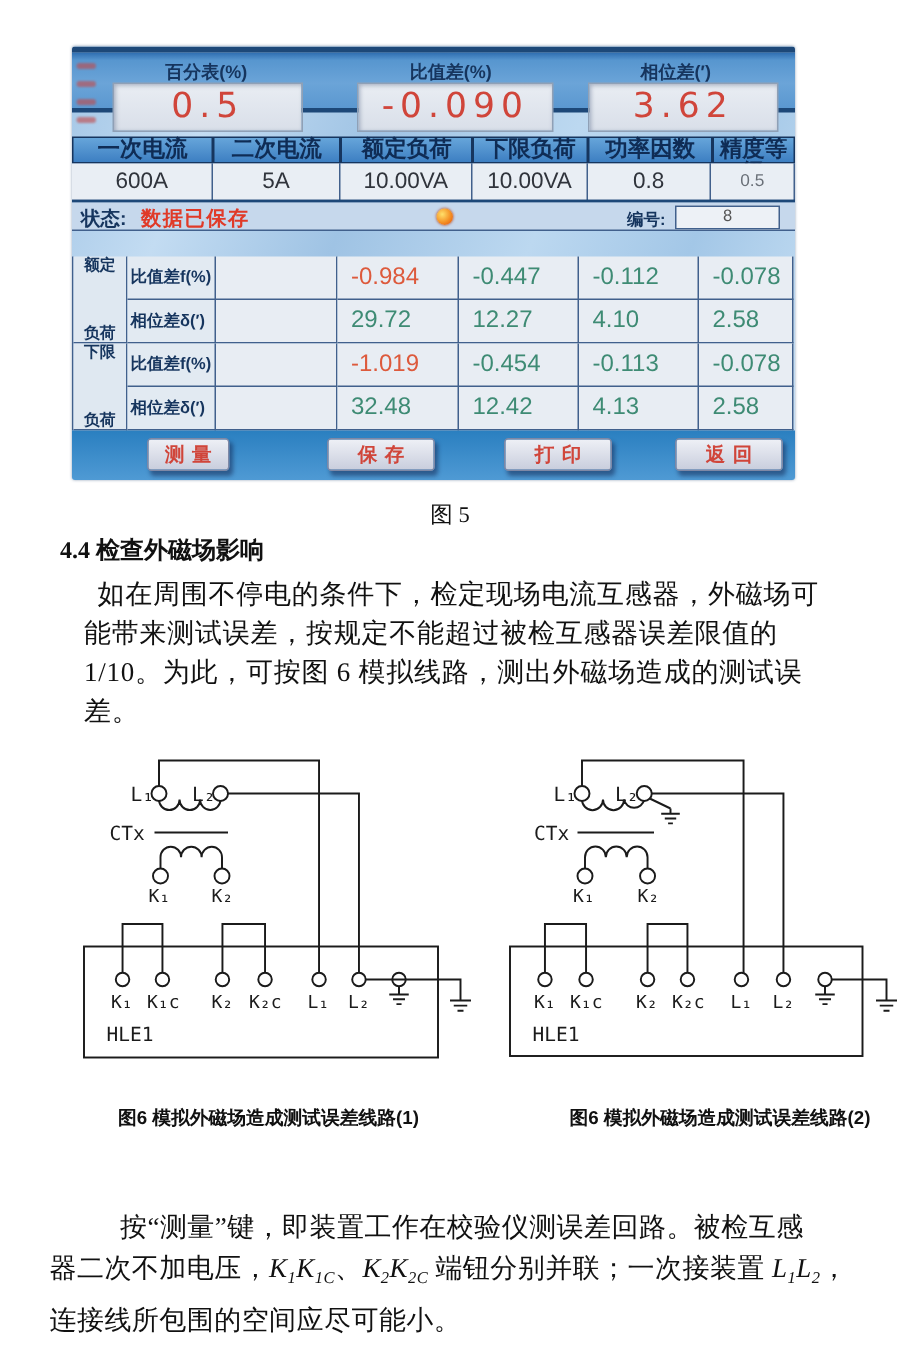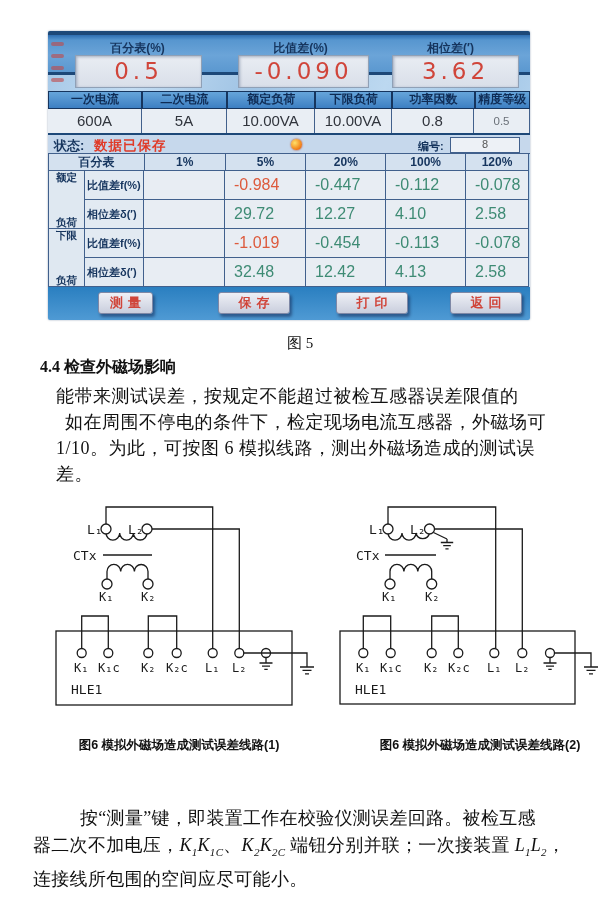--- a/index.html
+++ b/index.html
@@ -16,21 +16,21 @@
          border-top:4px solid #1d4878;border-bottom:3px solid #1d4878;}
   .readout-label{position:absolute;top:5px;font-size:12px;font-weight:bold;color:#16355e;width:125px;text-align:center;}
   .readout-box{position:absolute;top:20px;height:31px;background:linear-gradient(180deg,#e9edf3,#d9dfe9);
          border:1px solid #8fa0b6;box-shadow:inset 1px 1px 3px rgba(40,60,100,.35);
          color:#d0453a;font-size:23px;letter-spacing:4px;text-align:center;line-height:31px;
          font-family:"DejaVu Sans","Liberation Sans",sans-serif;}
   .edge-mark{position:absolute;width:13px;height:4px;background:#c24848;opacity:.6;border-radius:2px;filter:blur(.7px);}
 
   .param-header{position:absolute;left:0;top:60px;width:482px;height:18px;display:flex;background:#16355e;}
   .param-header>div{box-sizing:border-box;margin:1px;background:linear-gradient(180deg,#66a5da,#3d7fc2);
-         color:#0f2c55;font-weight:bold;font-size:12px;line-height:15px;text-align:center;}
+         color:#0f2c55;font-weight:bold;font-size:15px;line-height:15px;text-align:center;}
   .param-values{position:absolute;left:0;top:78px;width:482px;height:26px;display:flex;background:#41608c;
          border-bottom:2px solid #1d4878;box-sizing:border-box;}
   .param-values>div{box-sizing:border-box;margin:0 1px 0 0;background:#e9eef4;color:#30343c;
          font-size:15px;line-height:24px;text-align:center;}
   .param-values>div.small{font-size:11.5px;color:#6a7078;}
 
   .status-row{position:absolute;left:0;top:104px;width:565px;height:19px;background:#c6d8ec;
          border-bottom:1px solid #41608c;box-sizing:border-box;}
   .status-label{position:absolute;left:6px;top:2px;font-size:13px;font-weight:bold;color:#16355e;}
   .status-msg{position:absolute;left:46px;top:2px;font-size:13.5px;font-weight:bold;color:#e03a28;letter-spacing:1px;}
@@ -130,28 +130,20 @@
     </div>
 
     <div class="status-row">
       <span class="status-label">状态:</span>
       <span class="status-msg">数据已保存</span>
       <span class="status-dot"></span>
       <span class="serial-label">编号:</span>
       <span class="serial-box">8</span>
     </div>
 
-    <div class="pct-header">
-      <div style="width:96px">百分表</div>
-      <div style="width:81px">1%</div>
-      <div style="width:81px">5%</div>
-      <div style="width:80px">20%</div>
-      <div style="width:80px">100%</div>
-      <div style="width:63px">120%</div>
-    </div>
 
     <div class="pct-body">
       <div class="pct-group">
         <div class="g-cell">
           <div>额定</div>
           <div>负荷</div>
         </div>
         <div class="g-rows">
           <div class="pct-row">
             <div class="p-cell">比值差f(%)</div>
@@ -203,22 +195,22 @@
       <div class="dev-btn" style="left:288px;width:72px">打印</div>
       <div class="dev-btn" style="left:402px;width:72px">返回</div>
     </div>
   </div>
 
   <div class="fig5-caption">图 5</div>
 
   <div class="sec-heading">4.4 检查外磁场影响</div>
 
   <div class="body-par">
+    <div class="body-line indent1">如在周围不停电的条件下，检定现场电流互感器，外磁场可</div>
     <div class="body-line">能带来测试误差，按规定不能超过被检互感器误差限值的</div>
-    <div class="body-line indent1">如在周围不停电的条件下，检定现场电流互感器，外磁场可</div>
     <div class="body-line">1/10。为此，可按图 6 模拟线路，测出外磁场造成的测试误</div>
     <div class="body-line">差。</div>
   </div>
 
   <div class="diag d1">
     <svg viewBox="0 0 270 215">
       <path d="M61,24 V7 H167.7 V148.5"></path>
       <path d="M107,29 H194.3 V148.5"></path>
       <path d="M61,33 a6.8,7 0 0 0 13.7,0 a6.8,7 0 0 0 13.7,0 a6.8,7 0 0 0 13.6,0"></path>
       <path d="M58,55 H107"></path>

